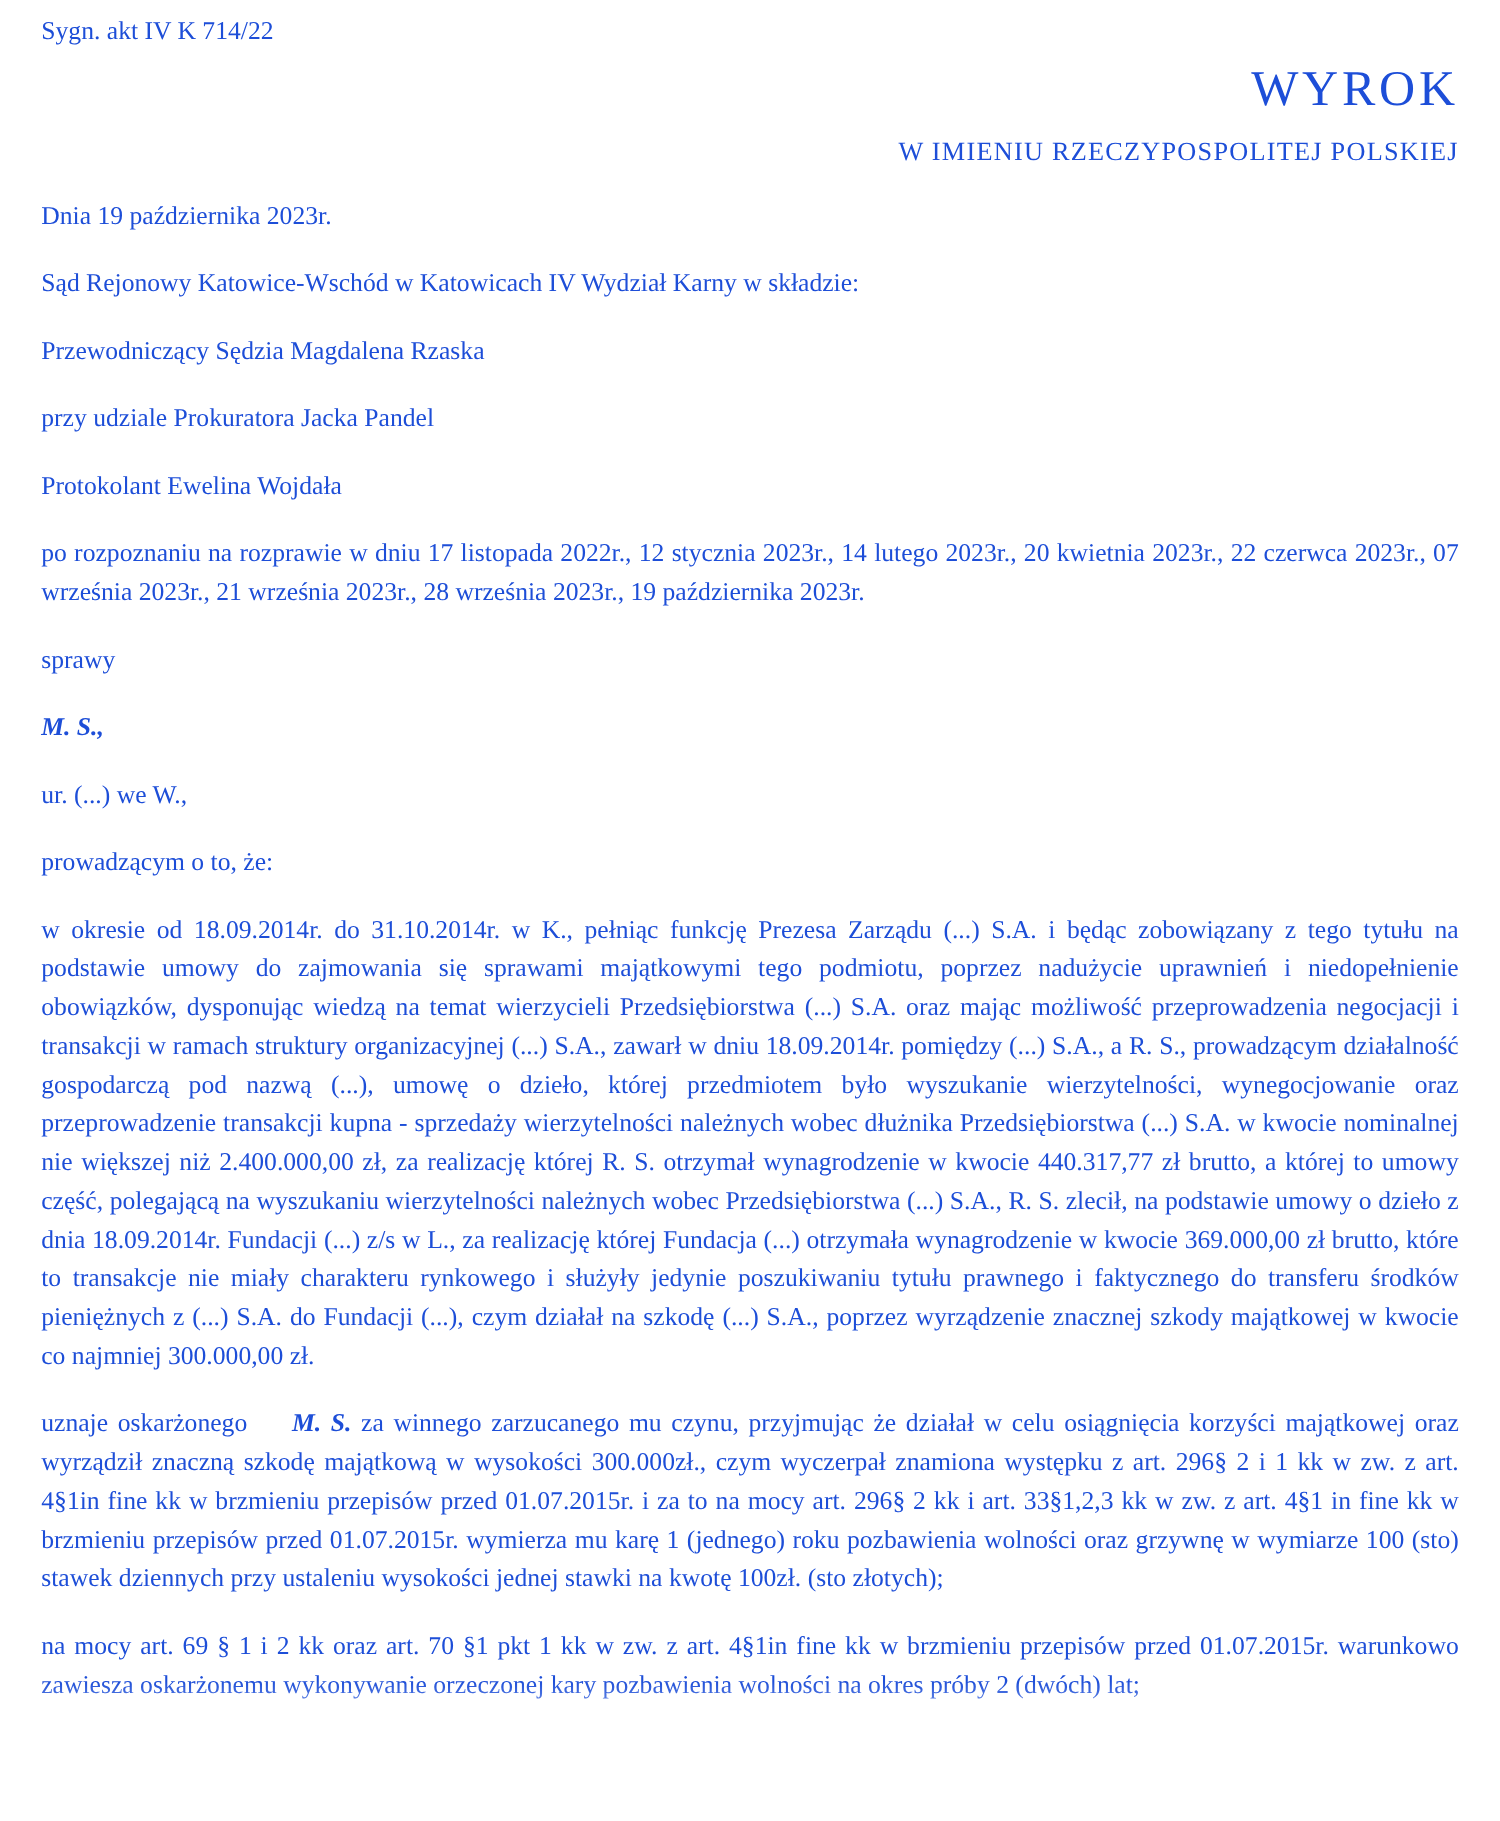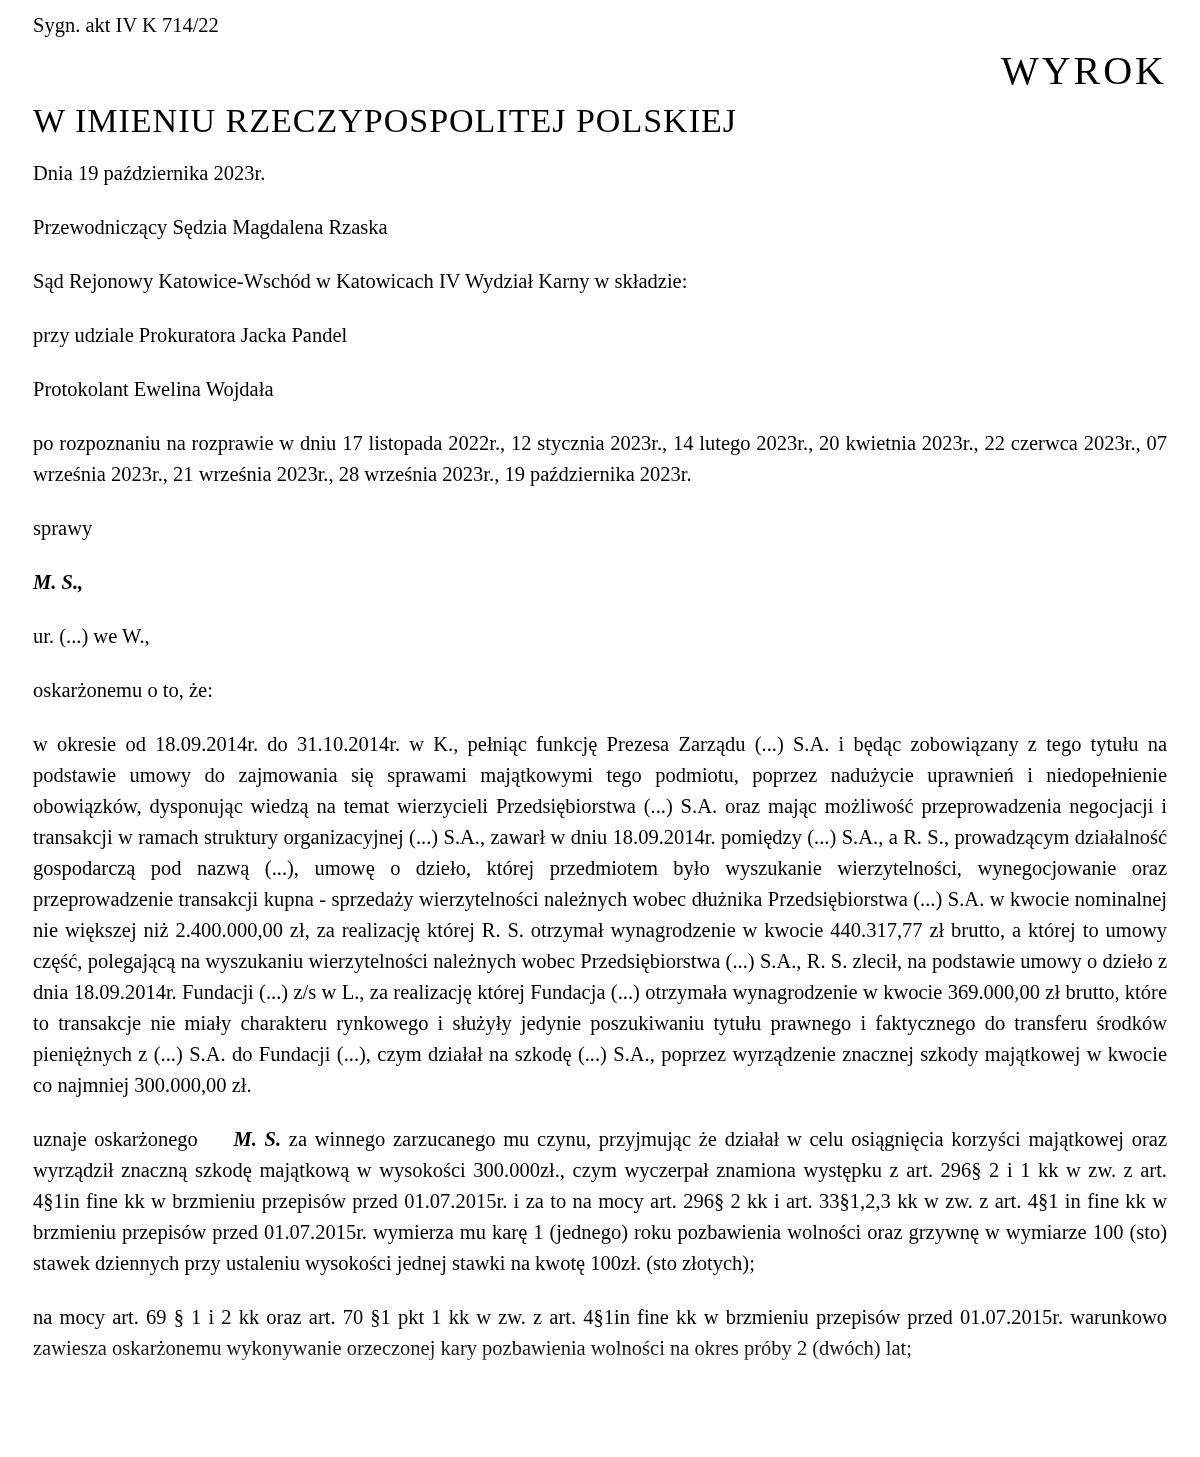--- a/index.html
+++ b/index.html
@@ -8,21 +8,21 @@
     padding: 0;
     background: #ffffff;
   }
   .page {
     position: relative;
     width: 1200px;
     height: 1457px;
     box-sizing: border-box;
     padding: 10px 33px 0 33px;
     background: #ffffff;
-    color: #000000;
+    color: #1d4ed8;
     font-family: "Liberation Serif", "DejaVu Serif", serif;
     overflow: hidden;
   }
   .page p {
     margin: 0 0 23px 0;
     font-size: 20.5px;
     line-height: 31px;
   }
   .case-number {
     margin-bottom: 8px !important;
@@ -30,25 +30,25 @@
   .doc-title {
     margin: 0 0 13px 0;
     font-size: 40px;
     line-height: 44px;
     font-weight: normal;
     letter-spacing: 3px;
     text-align: right;
   }
   .doc-subtitle {
     margin: 0 0 22px 0;
-    font-size: 34px;
+    font-size: 21px;
     line-height: 30px;
     font-weight: normal;
     letter-spacing: 1px;
-    text-align: left;
+    text-align: right;
   }
   .justify {
     text-align: justify;
   }
   .defendant-initials {
     font-weight: bold;
     font-style: italic;
   }
   .inline-defendant {
     font-weight: bold;
@@ -77,38 +77,38 @@
 <div class="page">
 
   <p class="case-number">Sygn. akt IV K 714/22</p>
 
   <h1 class="doc-title">WYROK</h1>
 
   <h2 class="doc-subtitle">W IMIENIU RZECZYPOSPOLITEJ POLSKIEJ</h2>
 
   <p>Dnia 19 października 2023r.</p>
 
+  <p>Sąd Rejonowy Katowice-Wschód w Katowicach IV Wydział Karny w składzie:</p>
+
   <p>Przewodniczący Sędzia Magdalena Rzaska</p>
-
-  <p>Sąd Rejonowy Katowice-Wschód w Katowicach IV Wydział Karny w składzie:</p>
 
   <p>przy udziale Prokuratora Jacka Pandel</p>
 
   <p>Protokolant Ewelina Wojdała</p>
 
   <p class="justify">po rozpoznaniu na rozprawie w dniu 17 listopada 2022r., 12 stycznia 2023r., 14 lutego 2023r., 20 kwietnia 2023r., 22 czerwca 2023r., 07 września 2023r., 21 września 2023r., 28 września 2023r., 19 października 2023r.</p>
 
   <p>sprawy</p>
 
   <p class="defendant-initials">M. S.,</p>
 
 
   <p>ur. (...) we W.,</p>
 
-  <p>oskarżonemu o to, że:</p>
+  <p>prowadzącym o to, że:</p>
 
   <p class="justify">w okresie od 18.09.2014r. do 31.10.2014r. w K., pełniąc funkcję Prezesa Zarządu (...) S.A. i będąc zobowiązany z tego tytułu na podstawie umowy do zajmowania się sprawami majątkowymi tego podmiotu, poprzez nadużycie uprawnień i niedopełnienie obowiązków, dysponując wiedzą na temat wierzycieli Przedsiębiorstwa (...) S.A. oraz mając możliwość przeprowadzenia negocjacji i transakcji w ramach struktury organizacyjnej (...) S.A., zawarł w dniu 18.09.2014r. pomiędzy (...) S.A., a R. S., prowadzącym działalność gospodarczą pod nazwą (...), umowę o dzieło, której przedmiotem było wyszukanie wierzytelności, wynegocjowanie oraz przeprowadzenie transakcji kupna - sprzedaży wierzytelności należnych wobec dłużnika Przedsiębiorstwa (...) S.A. w kwocie nominalnej nie większej niż 2.400.000,00 zł, za realizację której R. S. otrzymał wynagrodzenie w kwocie 440.317,77 zł brutto, a której to umowy część, polegającą na wyszukaniu wierzytelności należnych wobec Przedsiębiorstwa (...) S.A., R. S. zlecił, na podstawie umowy o dzieło z dnia 18.09.2014r. Fundacji (...) z/s w L., za realizację której Fundacja (...) otrzymała wynagrodzenie w kwocie 369.000,00 zł brutto, które to transakcje nie miały charakteru rynkowego i służyły jedynie poszukiwaniu tytułu prawnego i faktycznego do transferu środków pieniężnych z (...) S.A. do Fundacji (...), czym działał na szkodę (...) S.A., poprzez wyrządzenie znacznej szkody majątkowej w kwocie co najmniej 300.000,00 zł.</p>
 
 
   <p class="justify">
     <span>uznaje oskarżonego </span><span class="inline-defendant">M. S.</span><span> za winnego zarzucanego mu czynu, przyjmując że działał w celu osiągnięcia korzyści majątkowej oraz wyrządził znaczną szkodę majątkową w wysokości 300.000zł., czym wyczerpał znamiona występku z art. 296§ 2 i 1 kk w zw. z art. 4§1in fine kk w brzmieniu przepisów przed 01.07.2015r. i za to na mocy art. 296§ 2 kk i art. 33§1,2,3 kk w zw. z art. 4§1 in fine kk w brzmieniu przepisów przed 01.07.2015r. wymierza mu karę 1 (jednego) roku pozbawienia wolności oraz grzywnę w wymiarze 100 (sto) stawek dziennych przy ustaleniu wysokości jednej stawki na kwotę 100zł. (sto złotych);</span>
   </p>
 
   <p class="justify">na mocy art. 69 § 1 i 2 kk oraz art. 70 §1 pkt 1 kk w zw. z art. 4§1in fine kk w brzmieniu przepisów przed 01.07.2015r. warunkowo zawiesza oskarżonemu wykonywanie orzeczonej kary pozbawienia wolności na okres próby 2 (dwóch) lat;</p>
 

